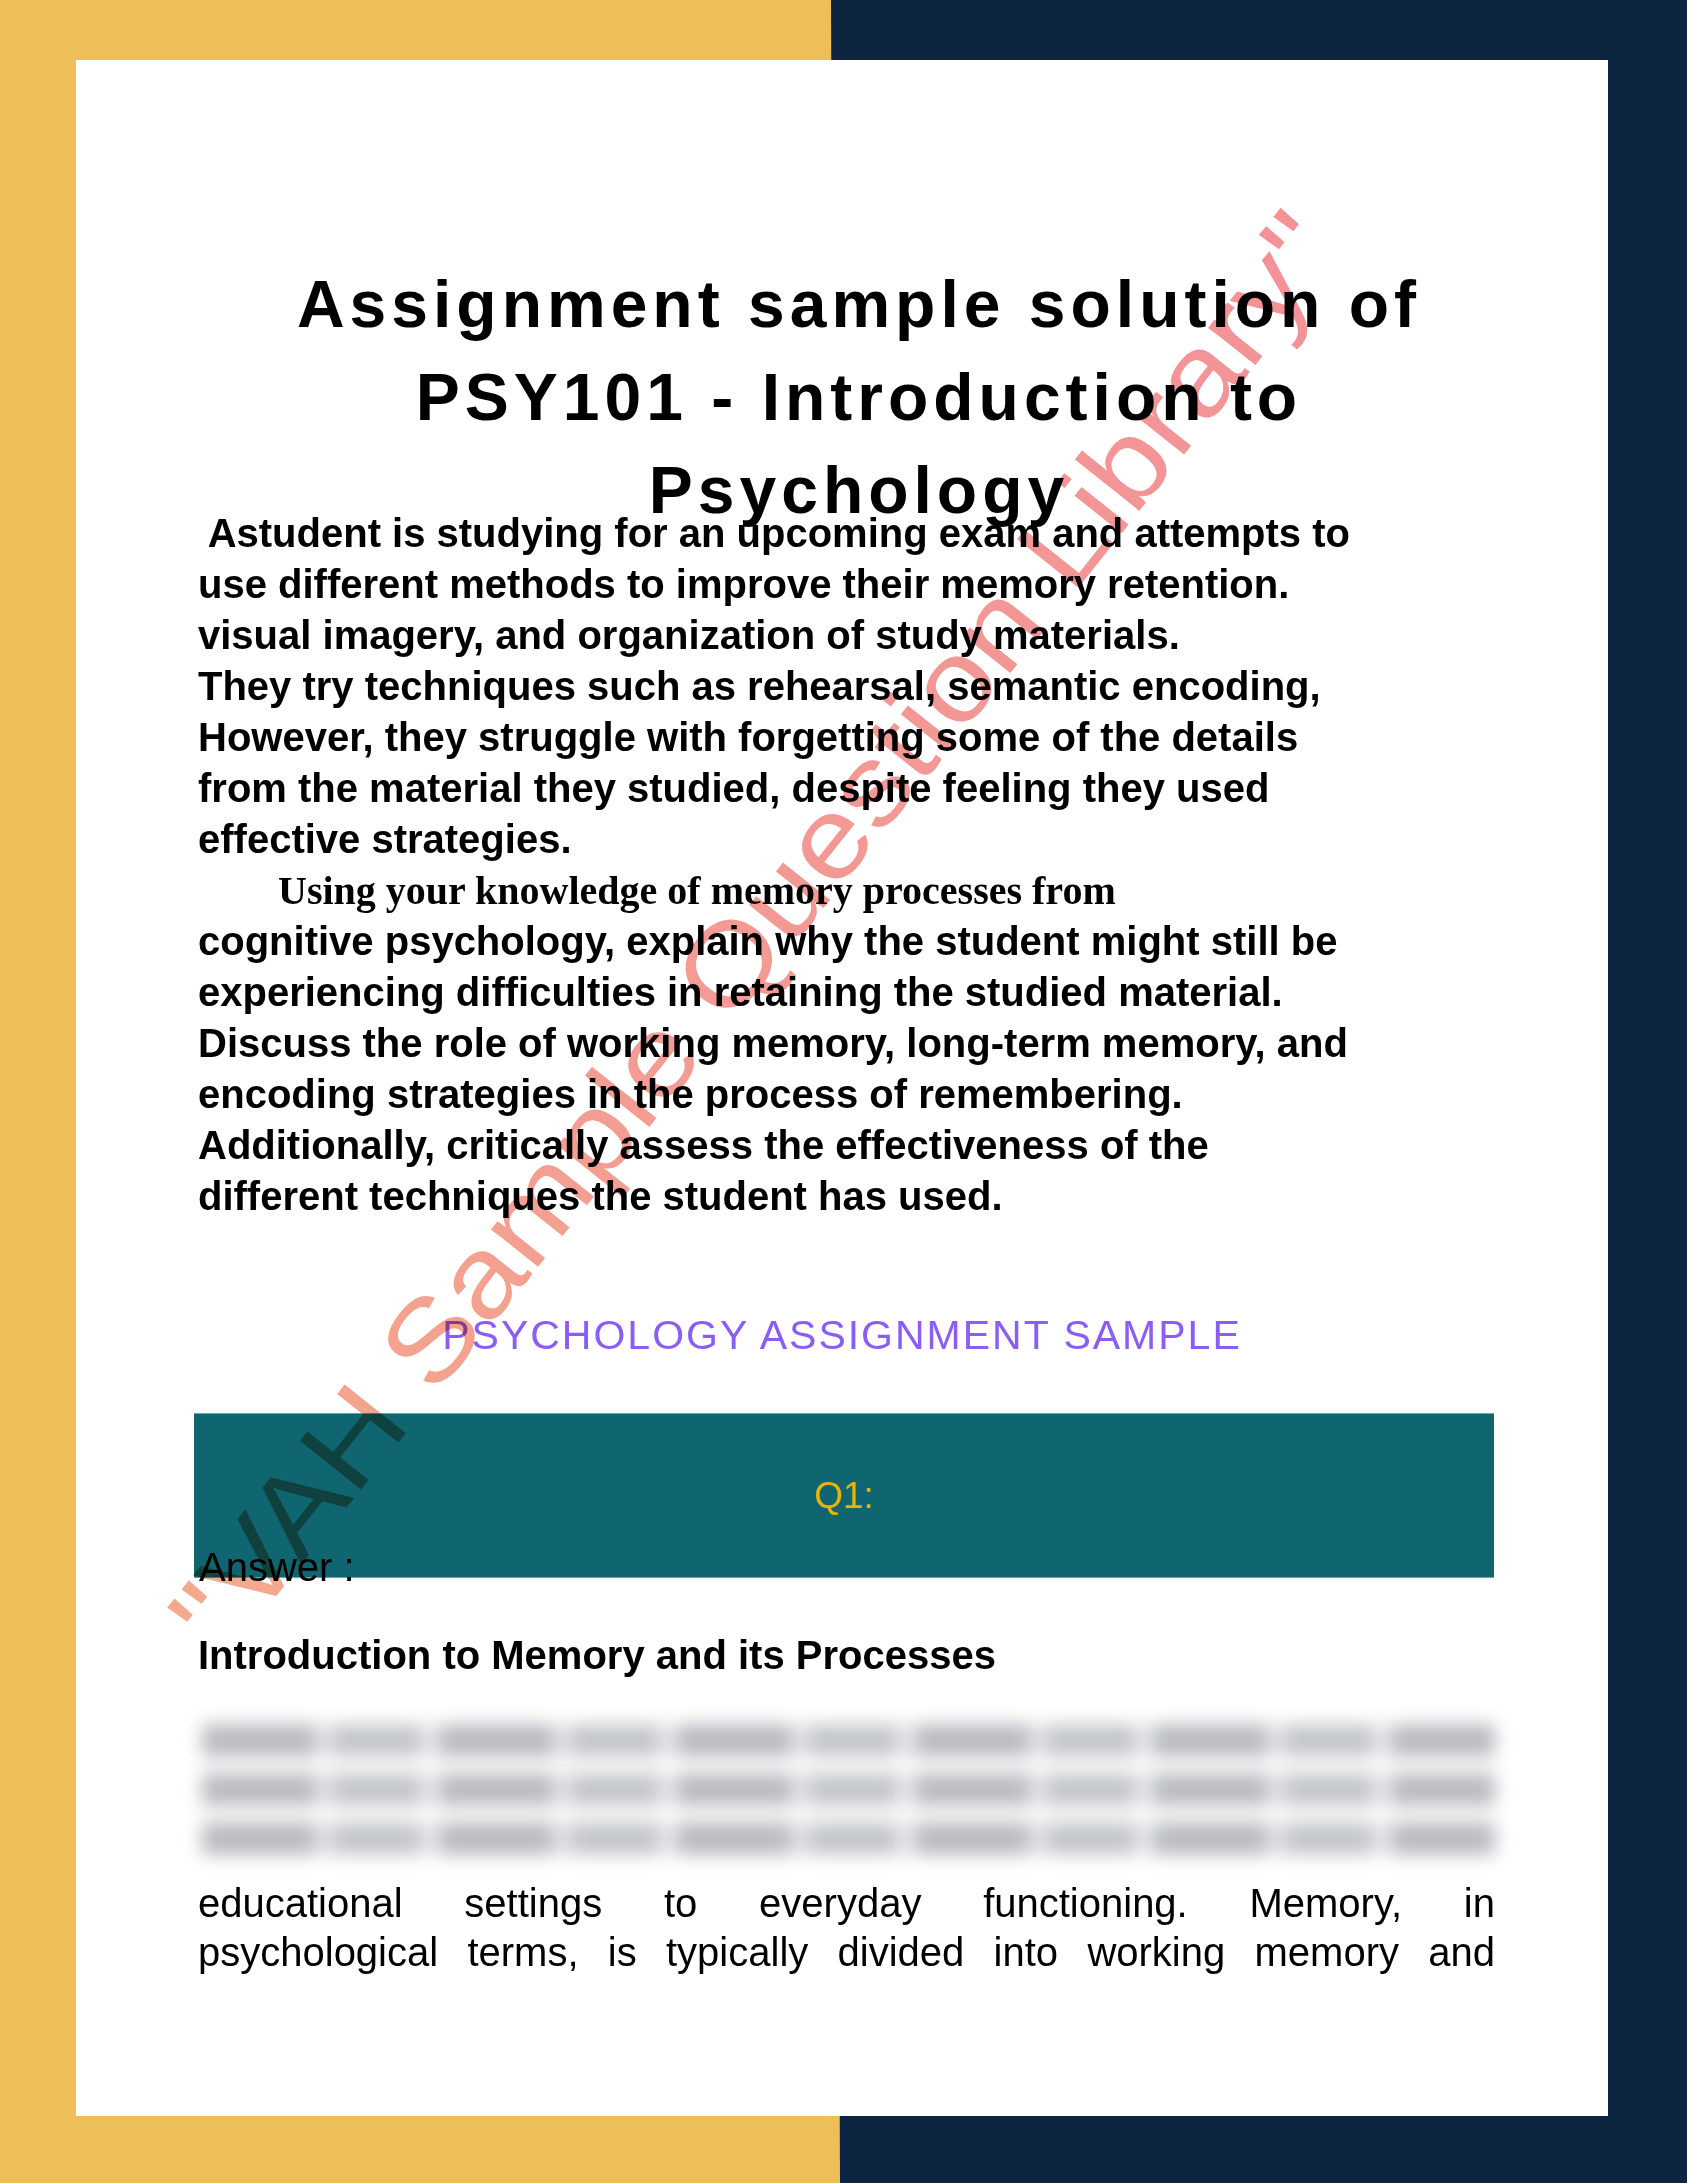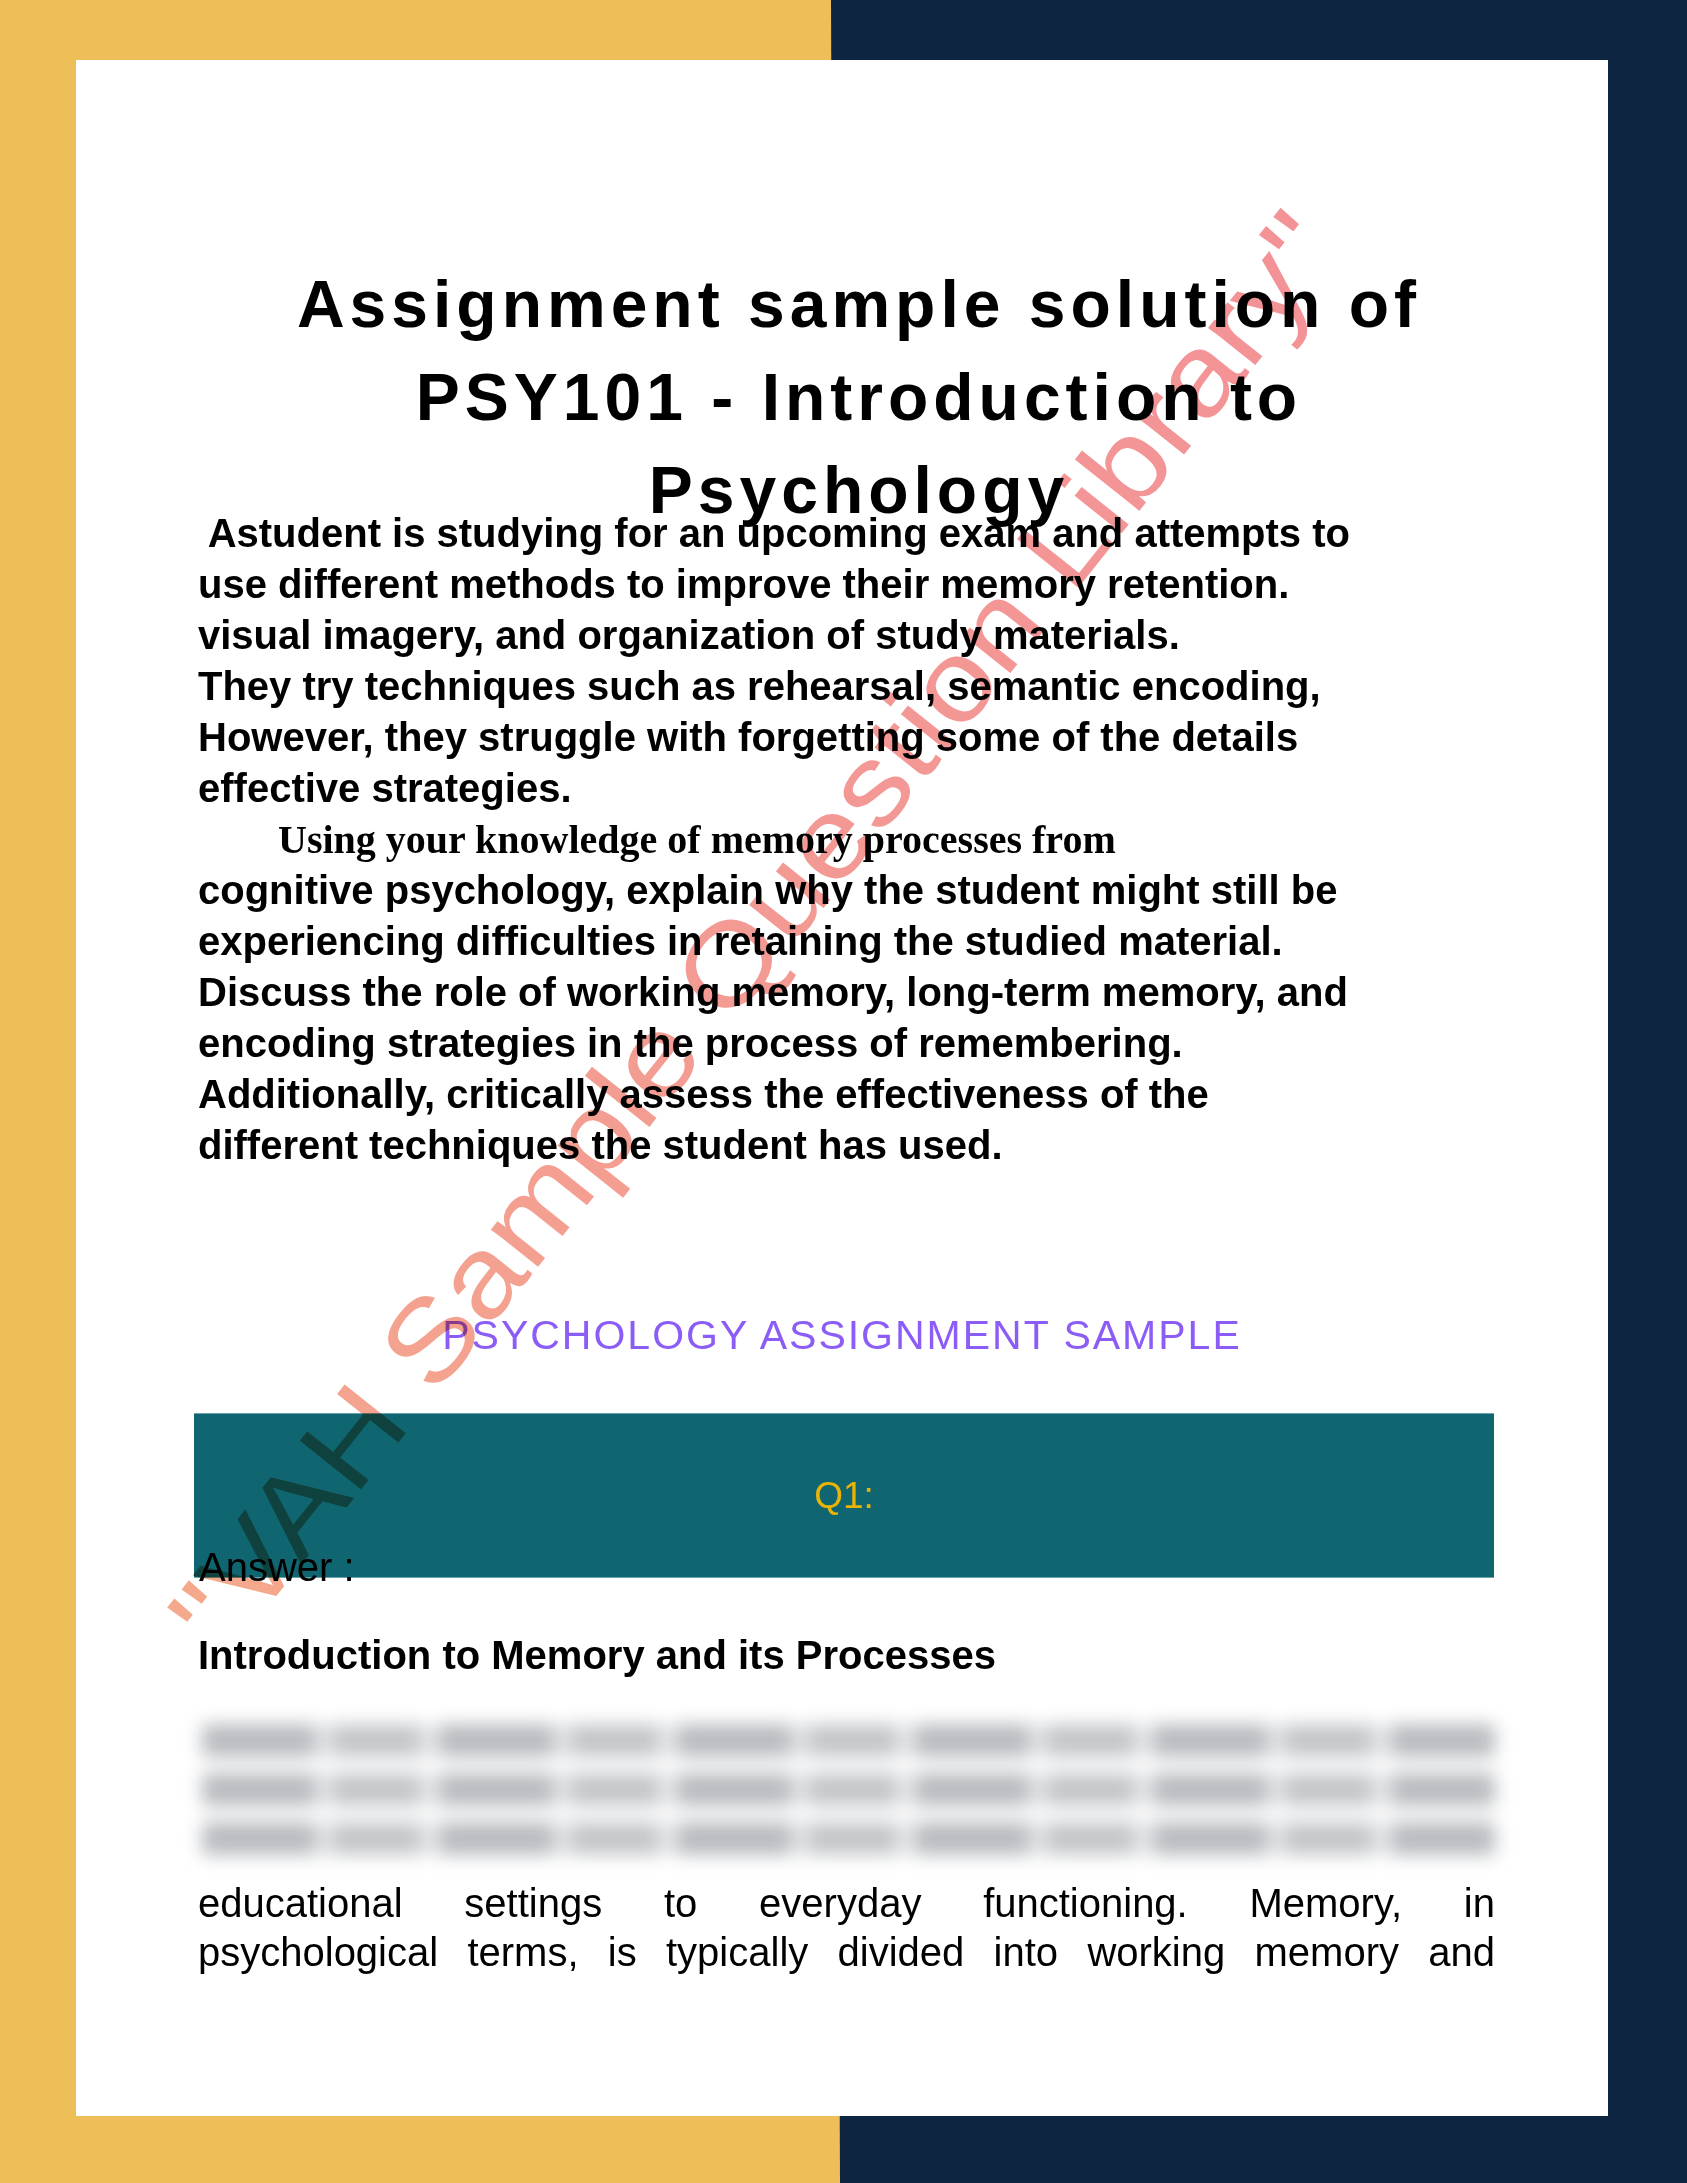--- a/index.html
+++ b/index.html
@@ -86,20 +86,21 @@
     <div>PSY101 - Introduction to</div>
     <div>Psychology</div>
   </div>
 
   <div class="q-text" style="top:448px;">
     <div class="q-line" style="white-space:pre;"> Astudent is studying for an upcoming exam and attempts to</div>
     <div class="q-line">use different methods to improve their memory retention.</div>
     <div class="q-line">visual imagery, and organization of study materials.</div>
     <div class="q-line">They try techniques such as rehearsal, semantic encoding,</div>
     <div class="q-line">However, they struggle with forgetting some of the details</div>
+    <div class="q-line">from the material they studied, despite feeling they used</div>
     <div class="q-line">effective strategies.</div>
     <div class="q-line" style="white-space:pre;font-family:Liberation Serif, serif;">        Using your knowledge of memory processes from</div>
     <div class="q-line">cognitive psychology, explain why the student might still be</div>
     <div class="q-line">experiencing difficulties in retaining the studied material.</div>
     <div class="q-line">Discuss the role of working memory, long-term memory, and</div>
     <div class="q-line">encoding strategies in the process of remembering.</div>
     <div class="q-line">Additionally, critically assess the effectiveness of the</div>
     <div class="q-line">different techniques the student has used.</div>
   </div>
 

